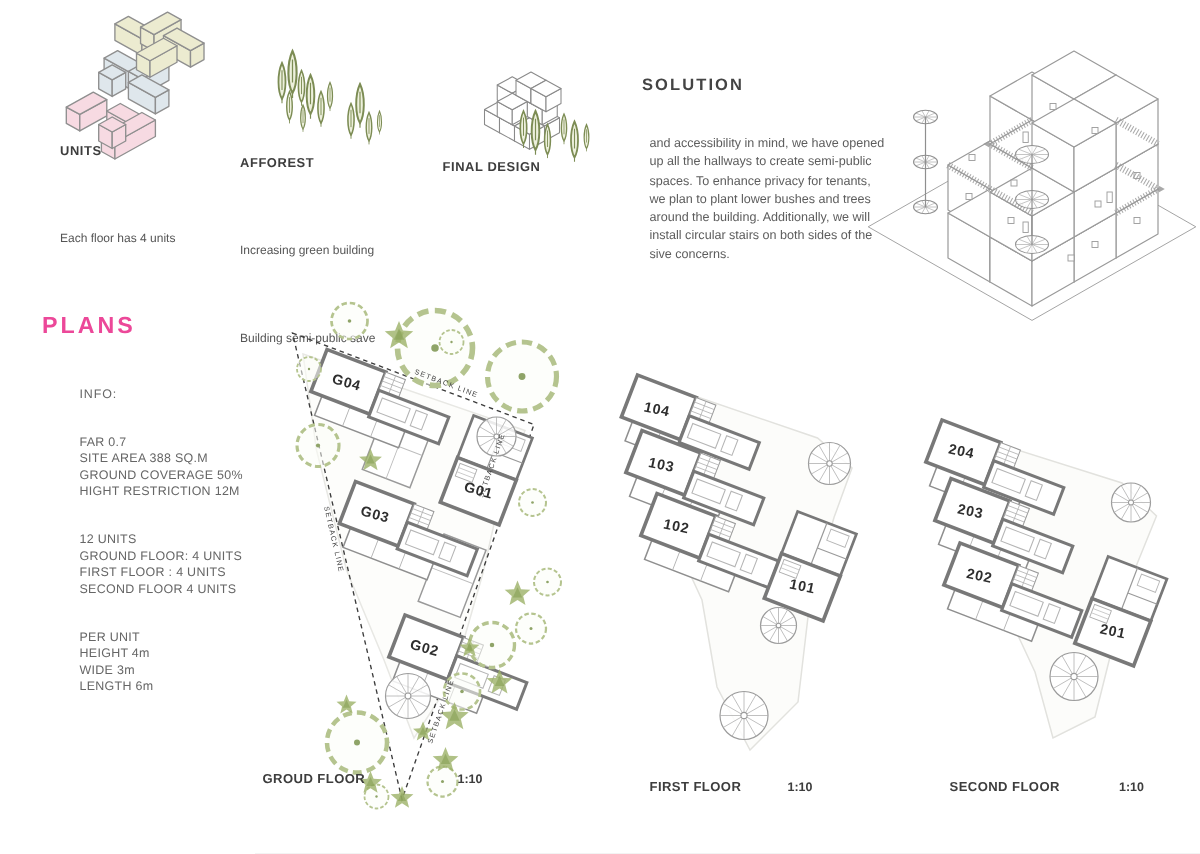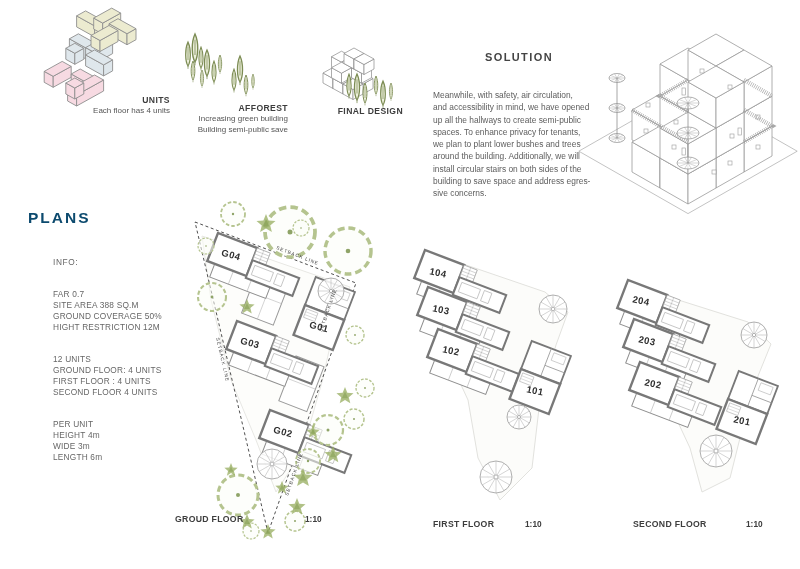--- a/index.html
+++ b/index.html
@@ -1,24 +1,24 @@
 <!DOCTYPE html>
 <html><head>
 <meta charset="utf-8">
 <style>
   html,body{margin:0;padding:0;background:#e9e9e9;}
   .board{position:relative;width:800px;height:569px;background:#ffffff;overflow:hidden;
          font-family:"Liberation Sans",sans-serif;color:#4a4a4a;}
   .abs{position:absolute;}
-  .ctr{text-align:right;}
+  .ctr{text-align:left;}
   .diag-title{font-size:8.6px;font-weight:700;color:#3d3d3d;letter-spacing:.4px;}
-  .diag-sub{font-size:8px;color:#555;line-height:11px;}
+  .diag-sub{font-size:8px;color:#555;line-height:11px;margin-top:48px;}
   .sol-title{font-size:11px;font-weight:600;color:#444;letter-spacing:1.4px;}
   .sol-line{font-size:8.4px;color:#5d5d5d;line-height:12.3px;}
-  .plans-h{font-size:15.5px;font-weight:600;color:#0c4a6e;letter-spacing:2px;}
+  .plans-h{font-size:15.5px;font-weight:600;color:#ec4899;letter-spacing:2px;}
   .info-line{font-size:8.3px;color:#666;line-height:11px;letter-spacing:.2px;}
   .info-gap{height:21px;}
   .floor-name{font-size:8.7px;font-weight:700;color:#3d3d3d;letter-spacing:.3px;margin-left:32px;}
   .floor-scale{font-size:8.3px;font-weight:700;color:#3d3d3d;}
   svg{position:absolute;overflow:visible;}
   svg text{font-family:"Liberation Sans",sans-serif;}
   .unit-lbl{font-size:9.5px;font-weight:700;fill:#2e2e2e;letter-spacing:.5px;}
   .setback-lbl{font-size:4.8px;fill:#3f3f3f;letter-spacing:.9px;}
 </style>
 </head>
@@ -167,28 +167,26 @@
       <use href="#cypress" transform="translate(83,82) scale(0.9)"></use>
       <use href="#cypress" transform="translate(90,93) scale(1.2)"></use>
       <use href="#cypress" transform="translate(98,87) scale(0.8)"></use>
     </svg>
   <div class="abs ctr" style="left:295px;top:106px;width:108px">
     <div class="diag-title">FINAL DESIGN</div>
   </div>
 
   <div class="abs ctr sol-title" style="left:428px;top:51px;width:125px">SOLUTION</div>
   <div class="abs" style="left:433px;top:89px;width:165px">
-    <div class="sol-line">Meanwhile, with safety, air circulation,</div>
     <div class="sol-line">and accessibility in mind, we have opened</div>
     <div class="sol-line">up all the hallways to create semi-public</div>
     <div class="sol-line">spaces. To enhance privacy for tenants,</div>
     <div class="sol-line">we plan to plant lower bushes and trees</div>
     <div class="sol-line">around the building. Additionally, we will</div>
     <div class="sol-line">install circular stairs on both sides of the</div>
-    <div class="sol-line">building to save space and address egres-</div>
     <div class="sol-line">sive concerns.</div>
   </div>
 
   <svg id="axon-svg" class="abs" style="left:578px;top:10px" width="222" height="210" viewBox="0 0 222 210">
       <polygon points="110.0,78.8 219.2,141.2 110.0,203.6 0.8,141.2" fill="#ffffff" stroke="#9a9a9a" stroke-width="0.6" stroke-linejoin="round"></polygon>
       <polygon points="82.0,114.0 110.0,130.0 110.0,100.0 82.0,84.0" fill="#fff" stroke="#9a9a9a" stroke-width="0.8" stroke-linejoin="round"></polygon>
       <polygon points="138.0,114.0 110.0,130.0 110.0,100.0 138.0,84.0" fill="#fff" stroke="#9a9a9a" stroke-width="0.8" stroke-linejoin="round"></polygon>
       <polygon points="110.0,68.0 138.0,84.0 110.0,100.0 82.0,84.0" fill="#fff" stroke="#9a9a9a" stroke-width="0.8" stroke-linejoin="round"></polygon>
       <polygon points="110.0,130.0 138.0,146.0 138.0,116.0 110.0,100.0" fill="#fff" stroke="#9a9a9a" stroke-width="0.8" stroke-linejoin="round"></polygon>
       <polygon points="166.0,130.0 138.0,146.0 138.0,116.0 166.0,100.0" fill="#fff" stroke="#9a9a9a" stroke-width="0.8" stroke-linejoin="round"></polygon>

